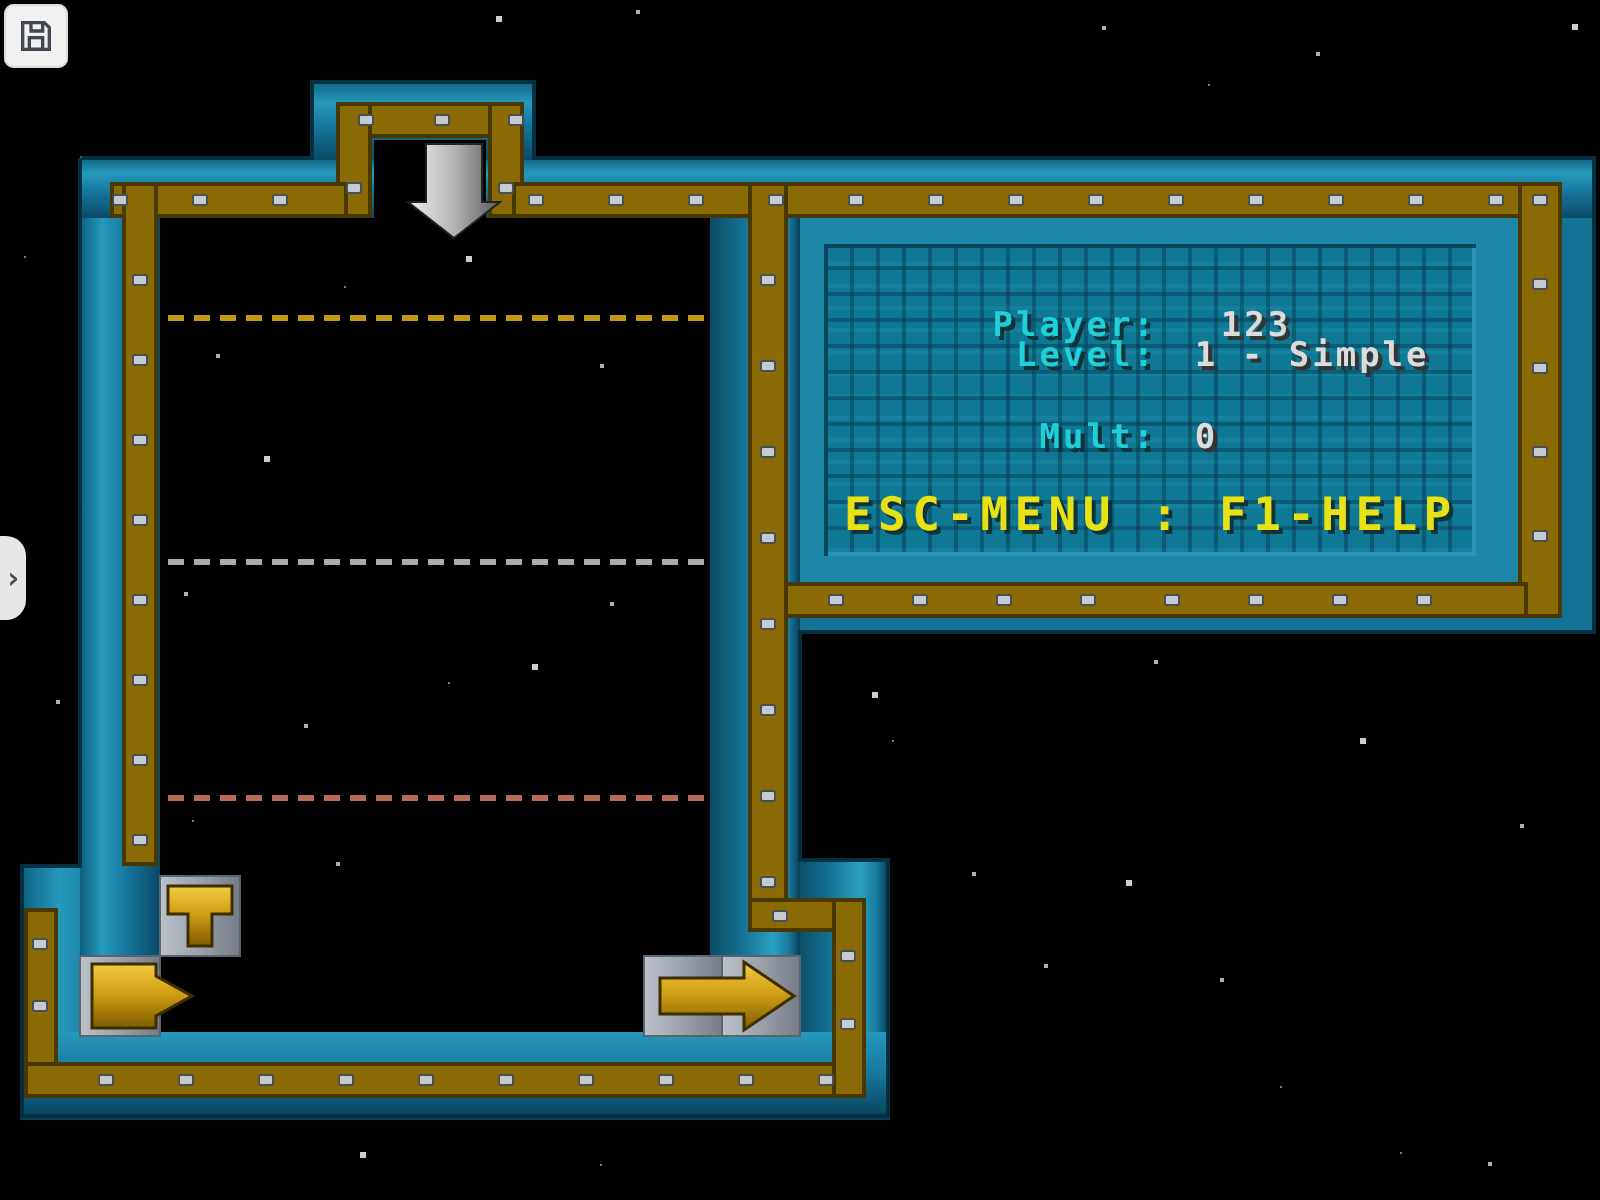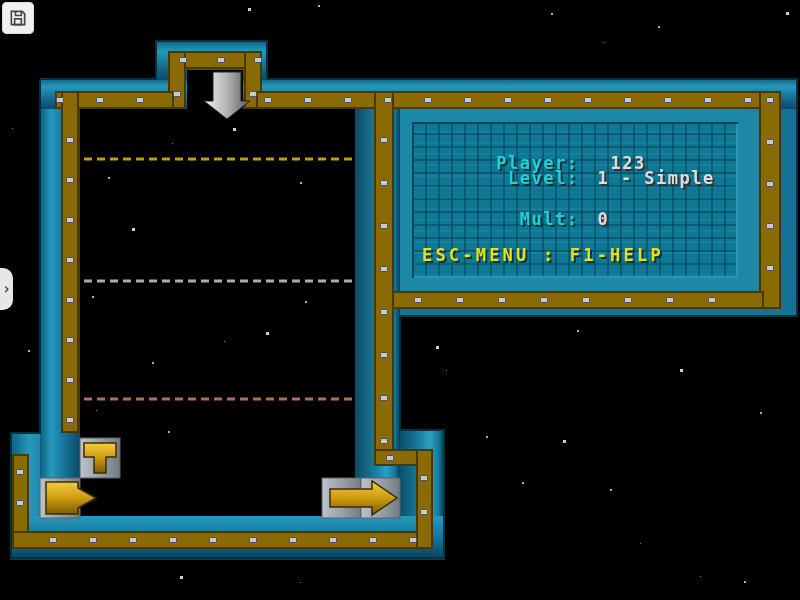--- a/index.html
+++ b/index.html
@@ -24,21 +24,21 @@
          repeating-linear-gradient(0deg, rgba(5,55,75,.45) 0 2px, rgba(0,0,0,0) 2px 13px),
          repeating-linear-gradient(0deg, rgba(45,160,190,.22) 2px 4px, rgba(0,0,0,0) 4px 13px);
        box-shadow:inset 2px 2px 0 #08465c, inset -2px -2px 0 #2596b8;}
   .hud-row{position:absolute;left:0;width:100%;font-size:17px;font-weight:bold;
            letter-spacing:1.5px;white-space:pre;line-height:19px;}
   .hud-label{display:inline-block;width:96px;text-align:right;color:#1fd0d8;
              text-shadow:2px 2px 0 #10323a;}
   .hud-value{margin-left:19px;color:#dcdcdc;text-shadow:2px 2px 0 #343434;}
   .row-player .hud-value{margin-left:32px;}
   .hud-x{color:#1fd0d8;margin-left:17px;text-shadow:2px 2px 0 #10323a;}
-  .hud-help{position:absolute;left:10px;top:123px;font-size:17px;font-weight:bold;
+  .hud-help{position:absolute;left:10px;top:123px;font-size:23px;font-weight:bold;
             letter-spacing:3.2px;color:#e8e215;text-shadow:2px 2px 0 #10323a;white-space:pre;}
 </style>
 </head>
 <body>
 
 <div class="stage">
 
   <div class="starfield" id="starfield">
       <span class="star" style="left: 248px; top: 8px; width: 3px; height: 3px; opacity: 1;"></span>
       <span class="star" style="left: 551px; top: 13px; width: 2px; height: 2px; opacity: 0.85;"></span>

